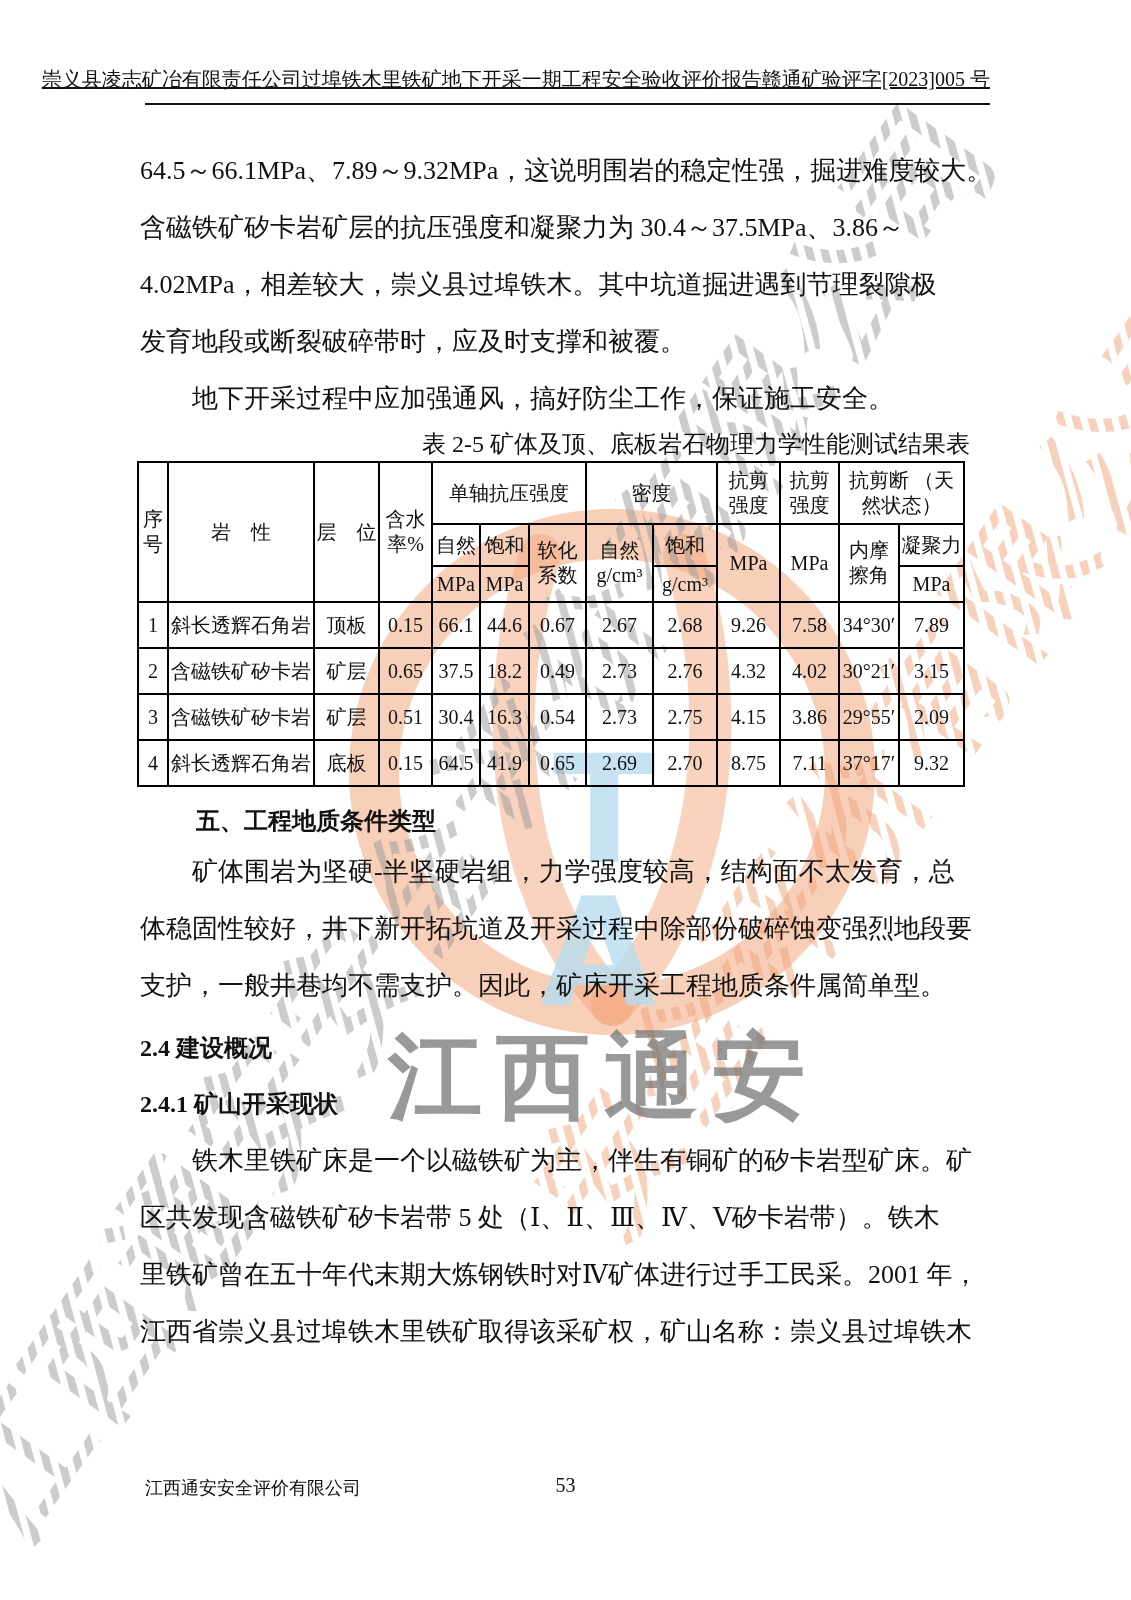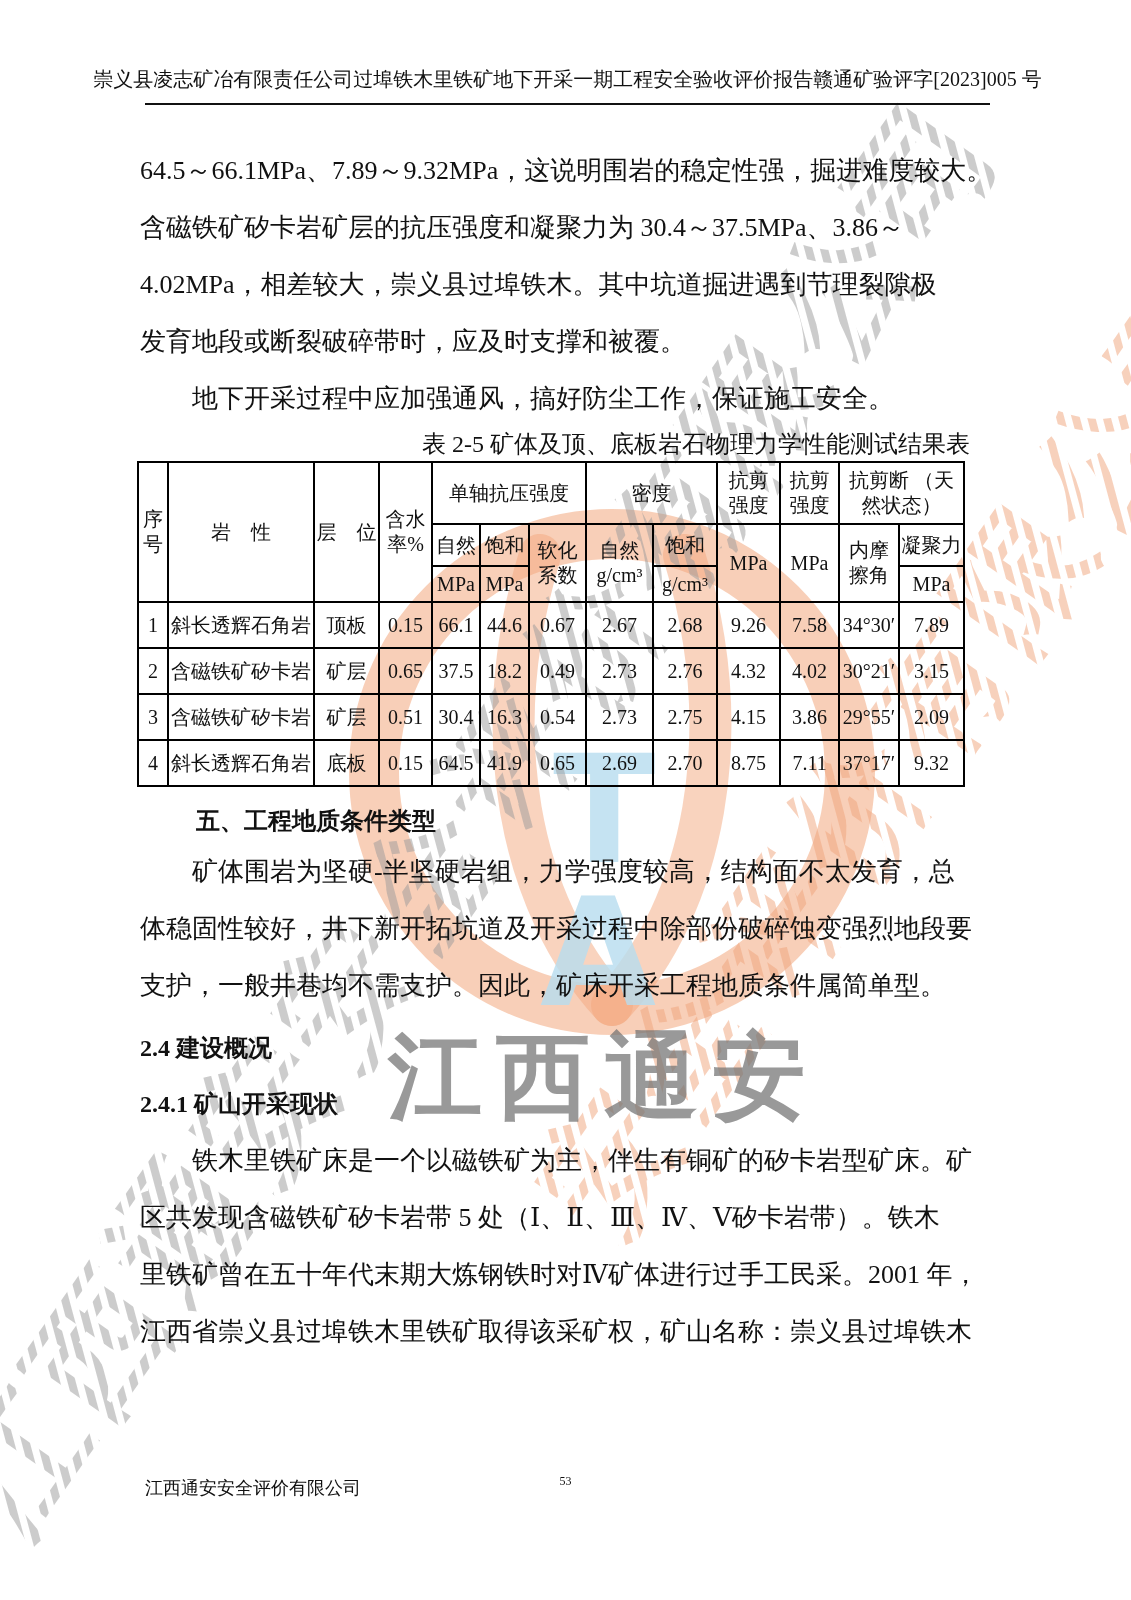--- a/index.html
+++ b/index.html
@@ -15,22 +15,22 @@
   .wm-layer { position:absolute; inset:0; z-index:0; pointer-events:none; }
   .wm-red {
     position:absolute; left:388px; top:1014px;
     font-size:94px; font-weight:700; letter-spacing:14px;
     color:#737373; opacity:.72; white-space:nowrap;
   }
   
   .content { position:absolute; inset:0; z-index:1; }
   .header-row {
     position:absolute; left:145px; top:66px; width:845px;
-    display:flex; justify-content:center;
-    font-size:20px; white-space:nowrap;
+    display:flex; justify-content:flex-end;
+    font-size:20px; white-space:nowrap;text-decoration:underline;
   }
   .header-rule { position:absolute; left:145px; top:103px; width:845px; height:2px; background:#111; }
   .main { position:absolute; left:140px; top:142px; width:830px; }
   .para { font-size:26px; line-height:57px; }
   .line { display:block; white-space:nowrap; }
   .indent { padding-left:52px; }
   .caption { font-size:24px; font-weight:400; line-height:34px; text-align:right; }
   .h-bold { font-weight:700; font-size:24px; }
   .h5 { margin-top:12px; line-height:44px; padding-left:56px; }
   .h24 { margin-top:8px; line-height:52px; }
@@ -42,21 +42,21 @@
     width:827px; margin-left:-3px; margin-top:0;
     border-collapse:collapse; table-layout:fixed;
     font-size:20px; background:transparent;
   }
   table.props td {
     border:2px solid #000; text-align:center; vertical-align:middle;
     padding:0 1px; line-height:1.25; overflow:hidden;
   }
   
   .footer-company { position:absolute; left:145px; top:1476px; font-size:18px; }
-  .footer-page { position:absolute; left:0; top:1474px; width:1131px; text-align:center; font-size:12px; }
+  .footer-page { position:absolute; left:0; top:1474px; width:1131px; text-align:center; font-size:20px; }
 </style>
 </head>
 <body>
 
 <div class="wm-layer">
   <svg width="1131" height="1600" viewBox="0 0 1131 1600">
     <defs>
       <pattern id="hatchPeach" width="15" height="15" patternUnits="userSpaceOnUse" patternTransform="rotate(40)">
         <rect width="8" height="15" fill="#f0a47c"></rect>
       </pattern>

